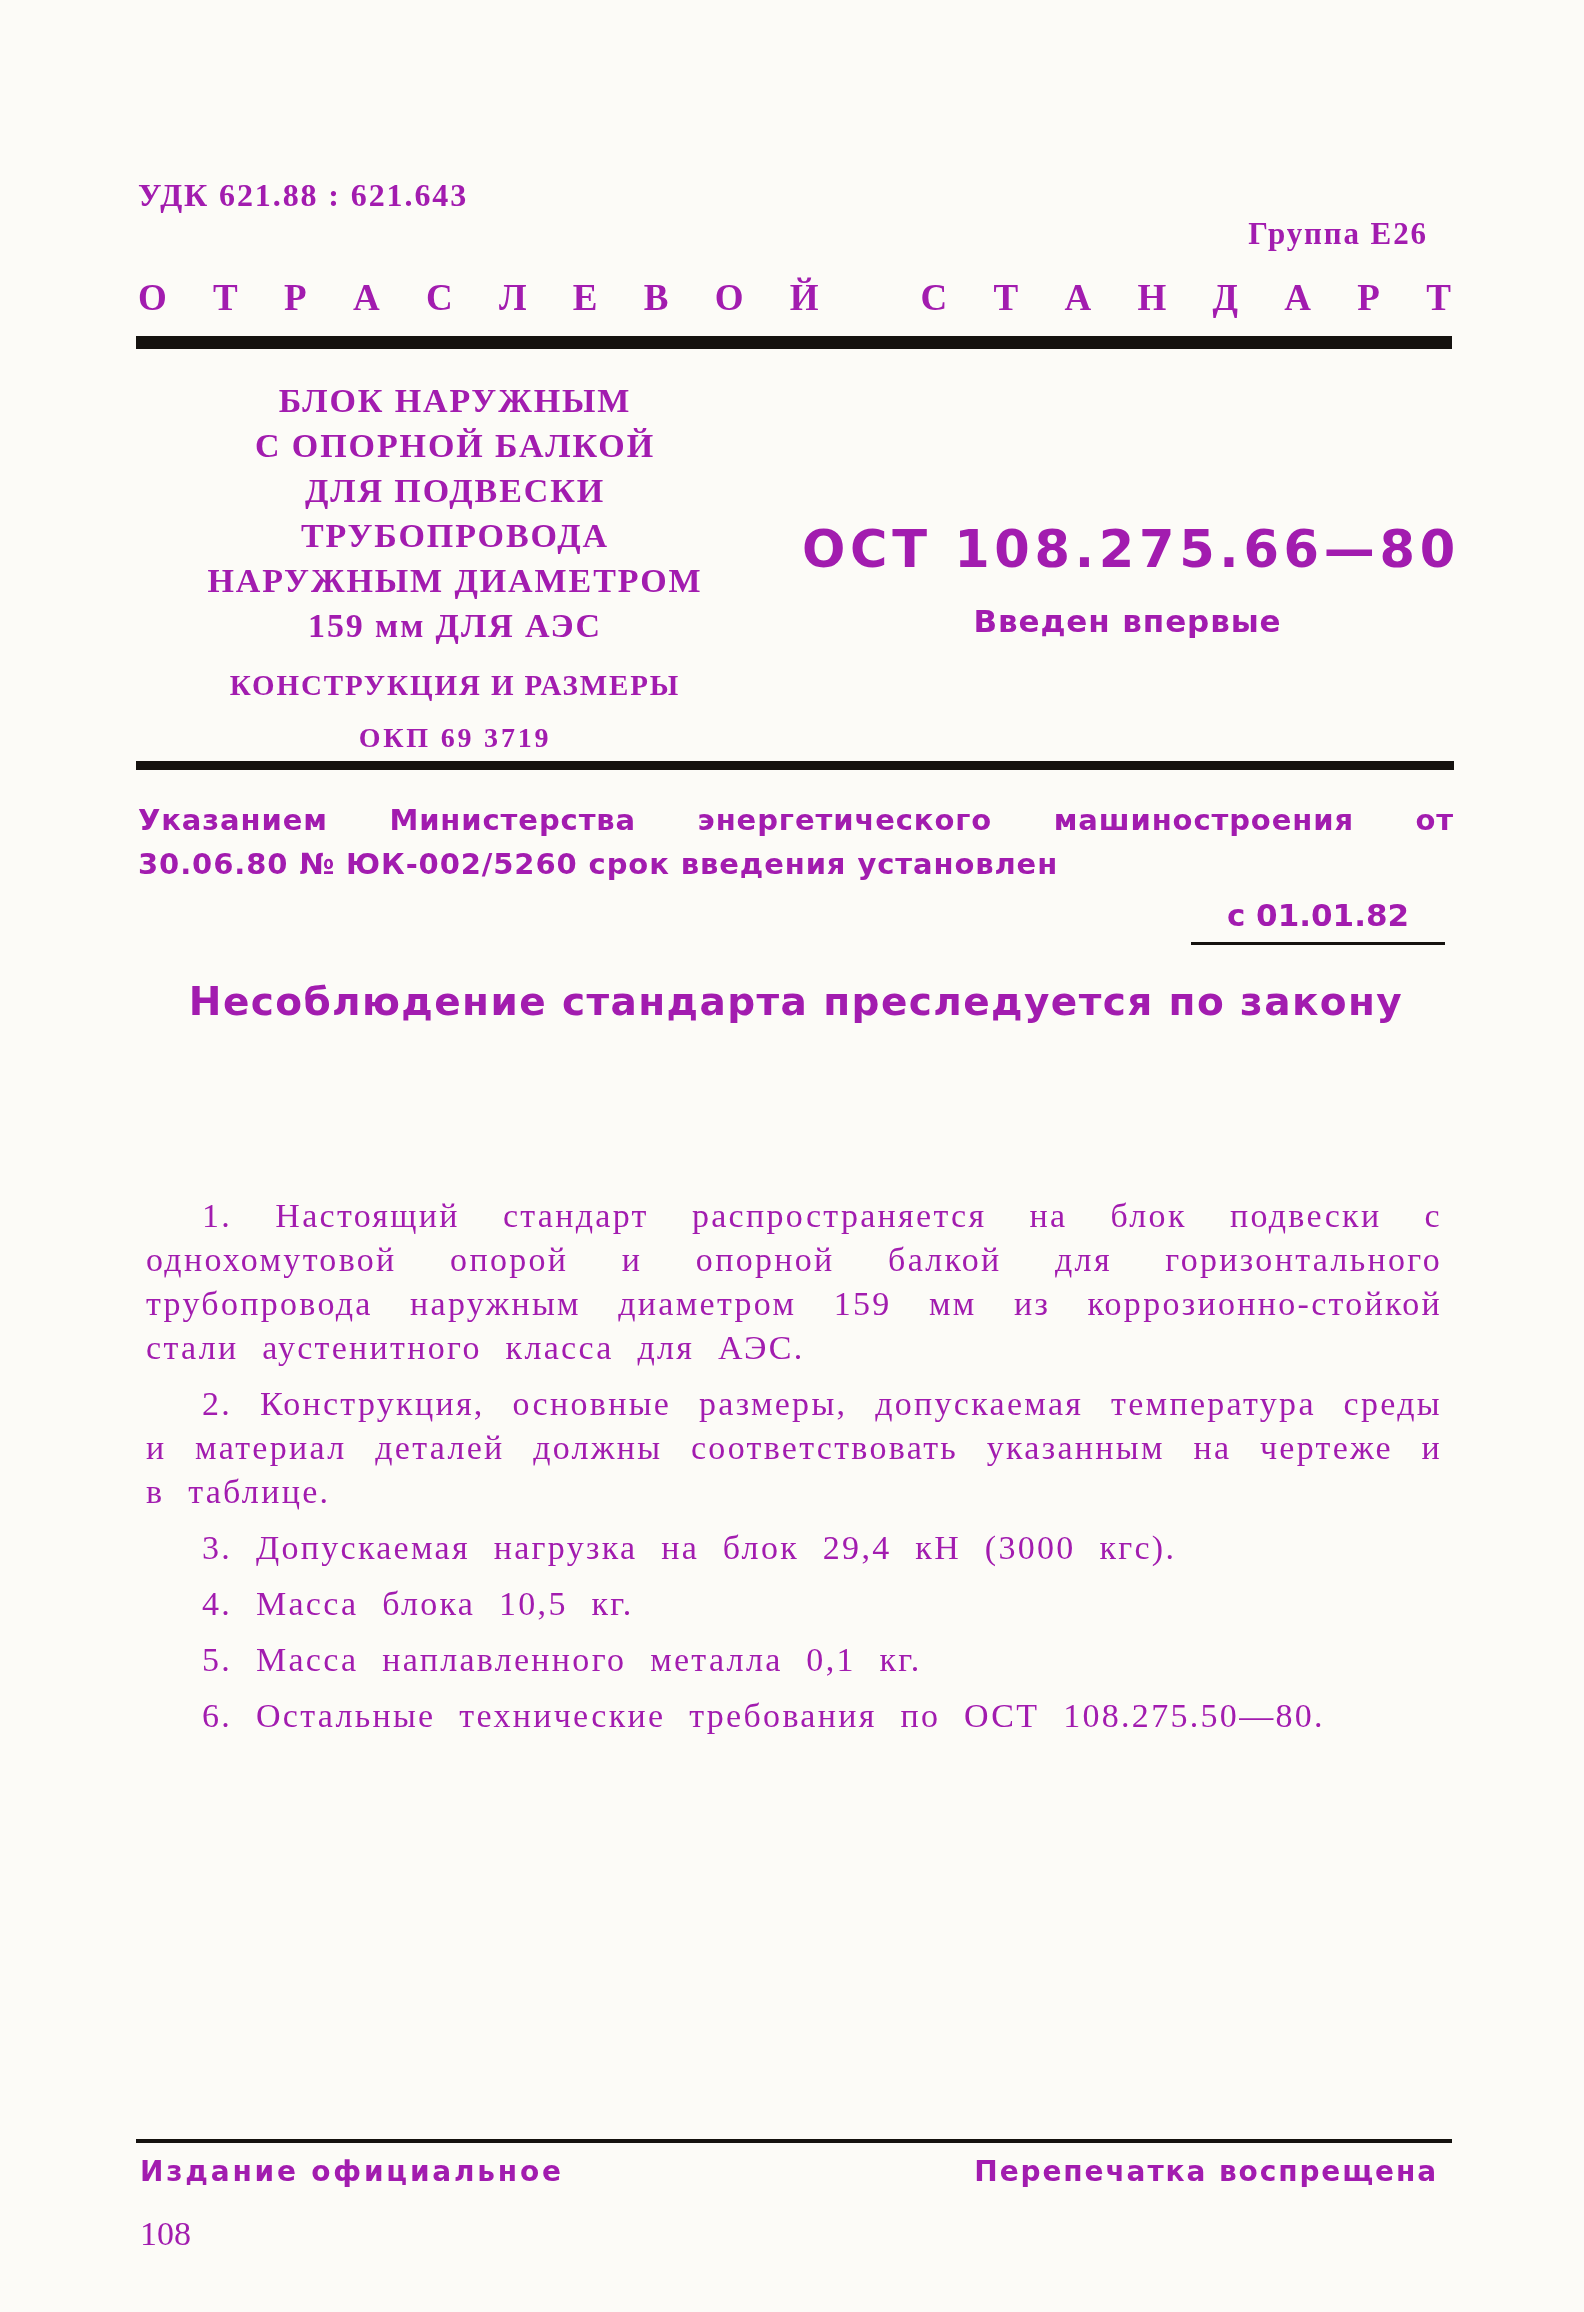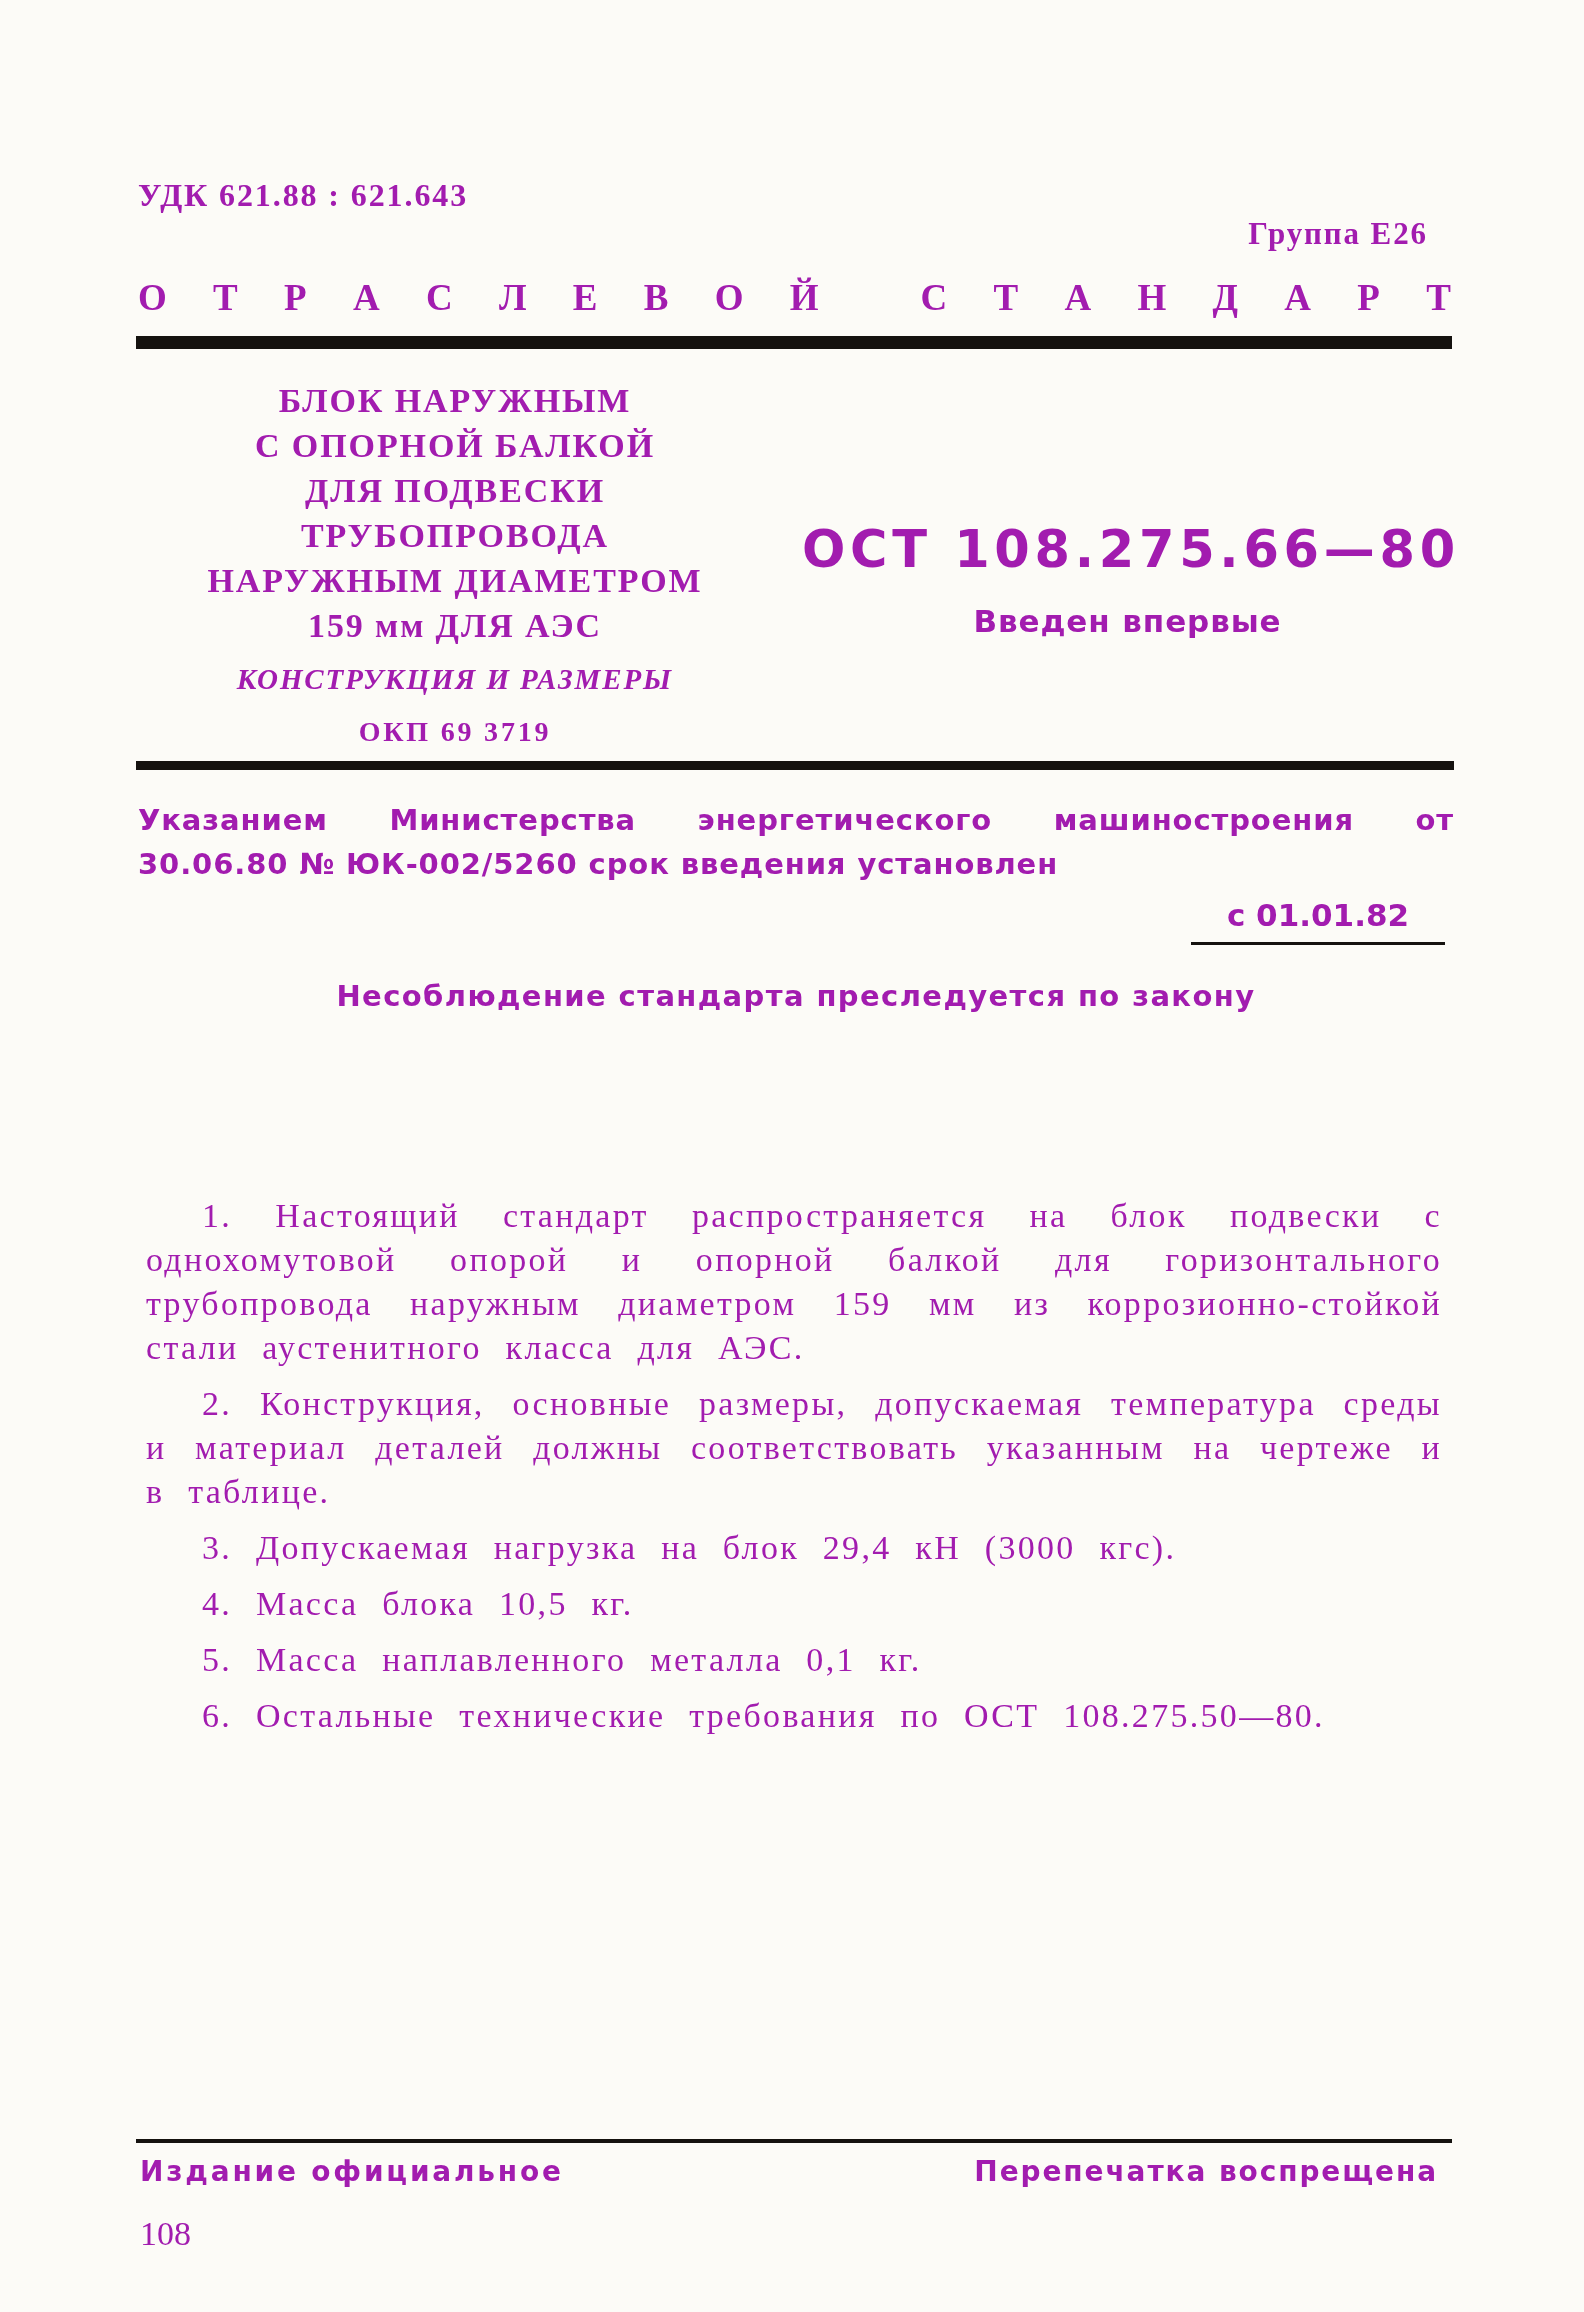--- a/index.html
+++ b/index.html
@@ -33,21 +33,21 @@
   .bar {
     position: absolute; left: 136px; top: 336px;
     width: 1316px; height: 13px; background: #15120f;
   }
 
   .title-col {
     position: absolute; left: 138px; top: 378px; width: 634px;
     text-align: center; font-weight: bold;
   }
   .title-line { font-size: 34px; line-height: 45px; letter-spacing: 1.9px; }
-  .title-sub  { font-size: 29px; line-height: 41px; letter-spacing: 1.9px; margin-top: 11px; font-style: italic; }
+  .title-sub  { font-size: 29px; line-height: 41px; letter-spacing: 1.9px; margin-top: 17px; }
   .title-okp  { font-size: 28px; letter-spacing: 2.8px; margin-top: 16px; }
 
   .desig-col {
     position: absolute; left: 802px; top: 520px; width: 651px;
     text-align: center;
   }
   .desig-number {
     font-family: "DejaVu Sans", sans-serif; font-weight: bold;
     font-size: 51px; letter-spacing: 4.7px; white-space: nowrap;
   }
@@ -72,21 +72,21 @@
   .effective {
     position: absolute; left: 1191px; top: 897px; width: 254px;
     text-align: center; border-bottom: 3.7px solid #15120f; padding-bottom: 9.3px;
     font-family: "DejaVu Sans", sans-serif; font-weight: bold; font-size: 31px;
   }
 
   .law {
     position: absolute; left: 138px; top: 979px; width: 1316px;
     text-align: center;
     font-family: "DejaVu Sans", sans-serif; font-weight: bold;
-    font-size: 29px; letter-spacing: 1.4px;
+    font-size: 39px; letter-spacing: 1.4px;
   }
 
   .body-text { position: absolute; left: 134px; top: 1182px; width: 1320px; }
   .body-text p {
     margin: 12px; font-size: 34px; line-height: 44px;
     text-indent: 56px; text-align: justify;
     letter-spacing: 2.3px; word-spacing: 13px;
   }
 
   .footer-rule {

